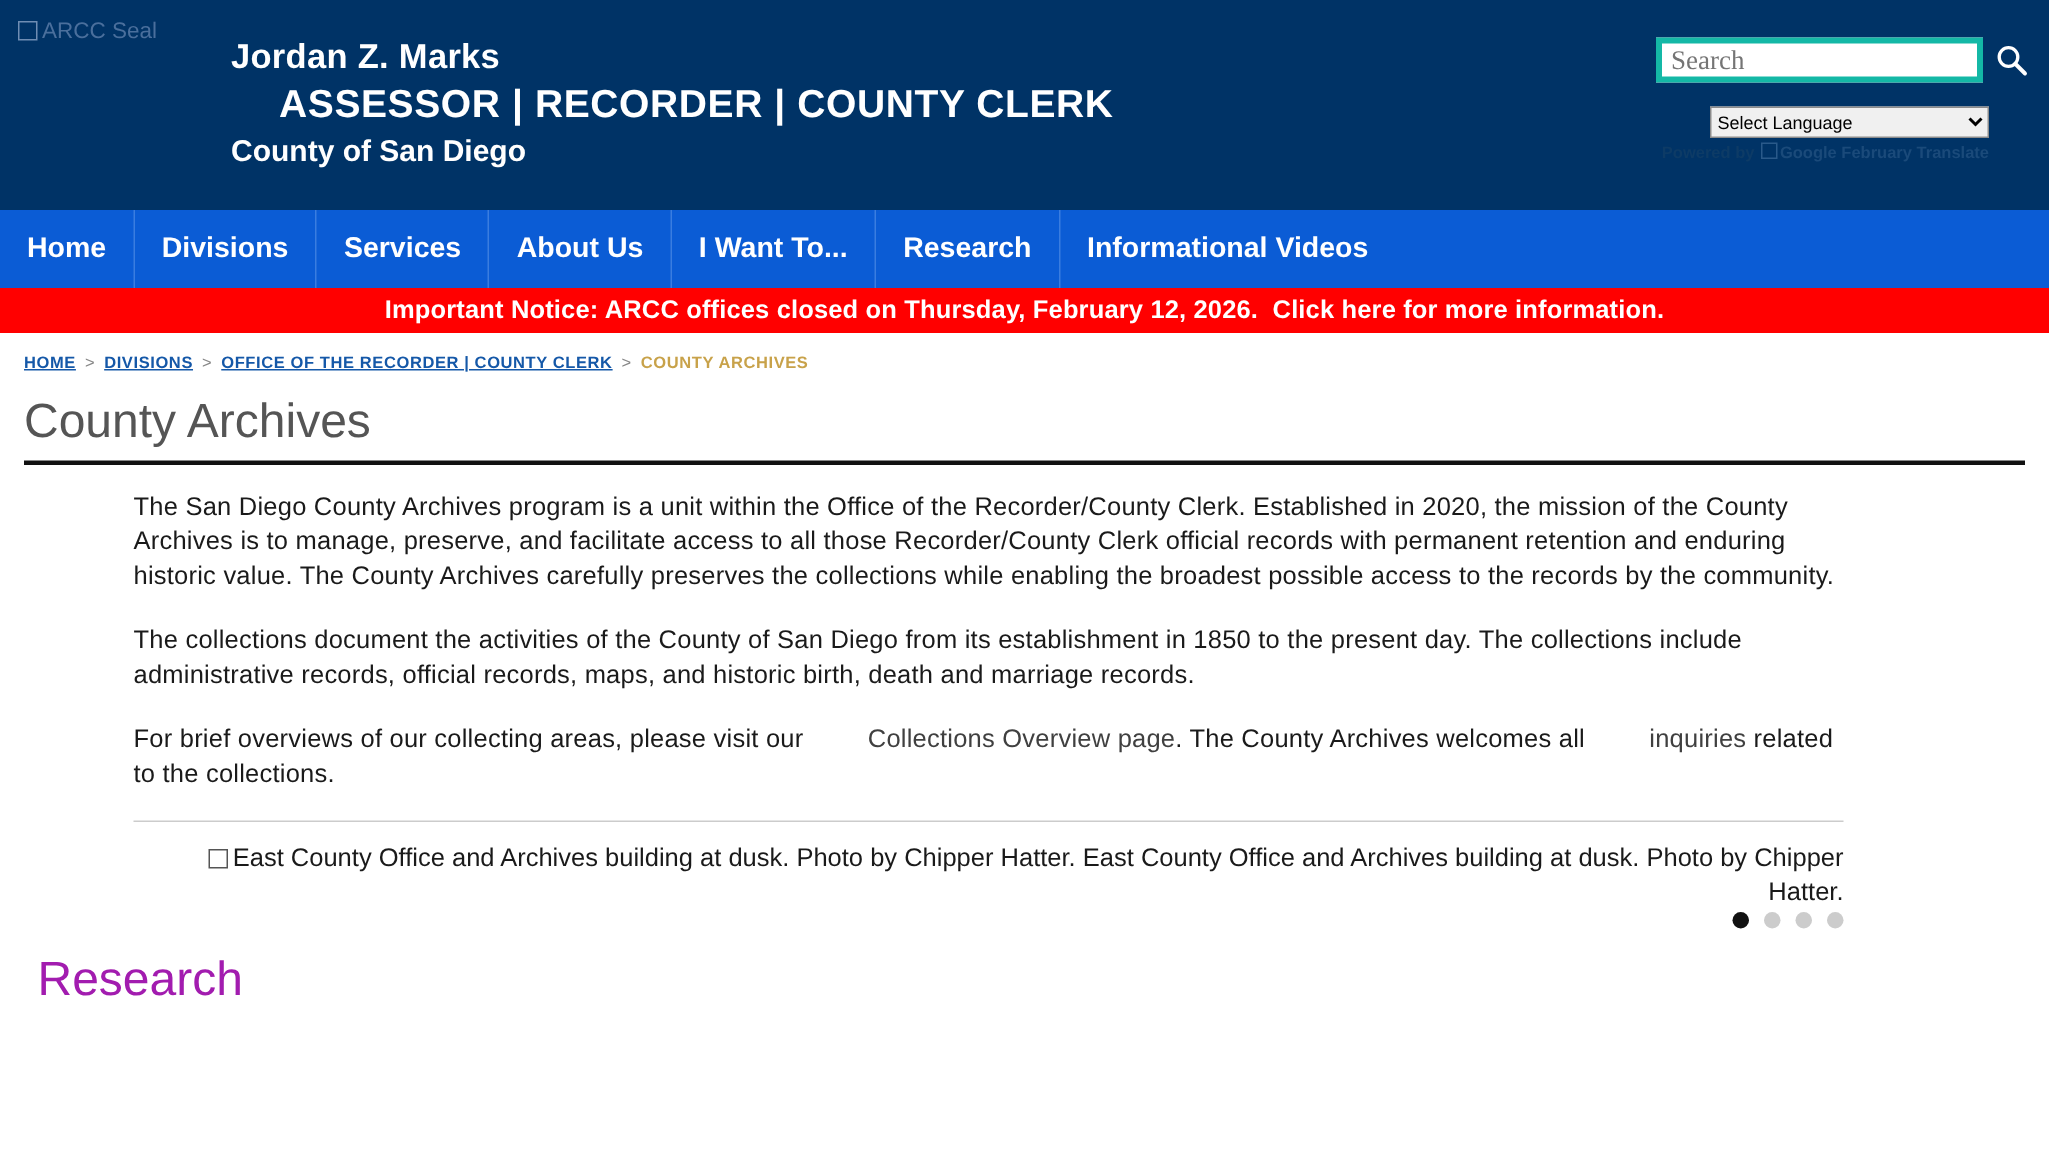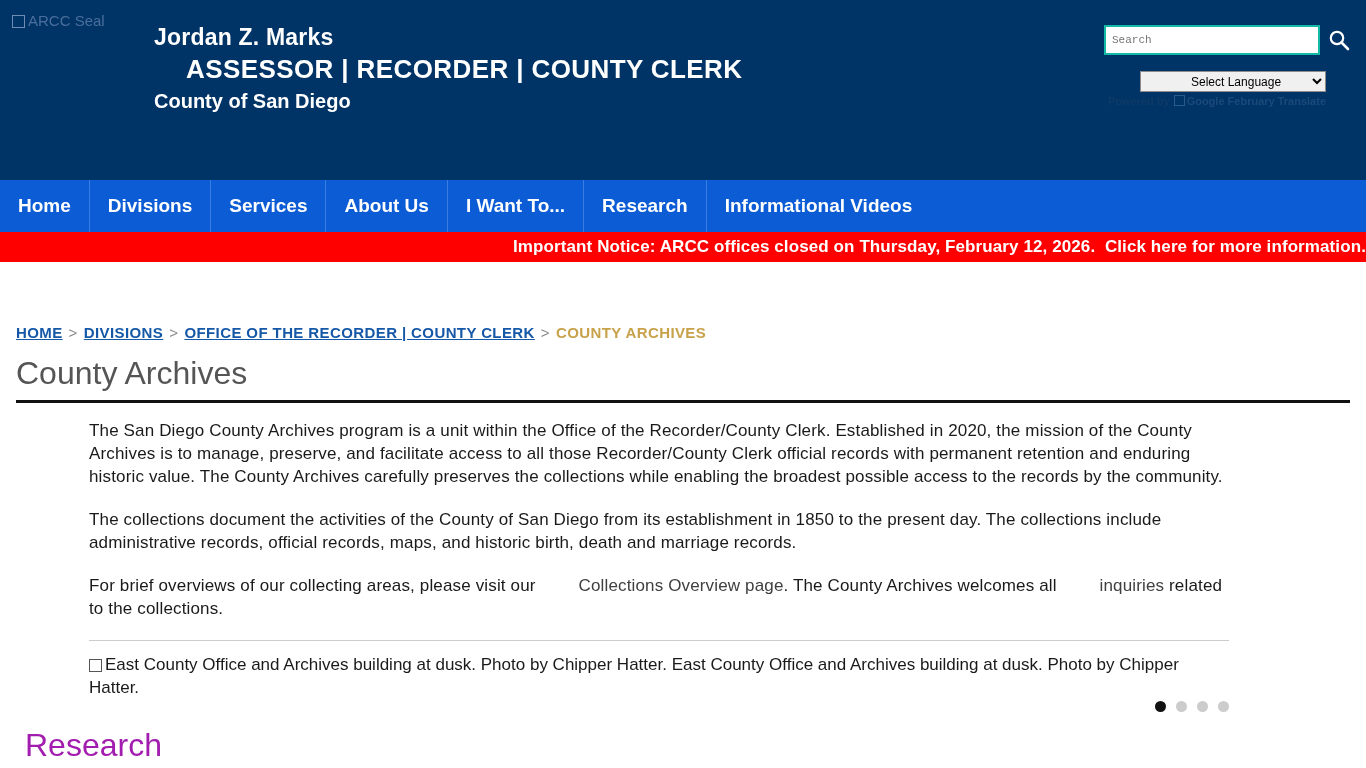--- a/index.html
+++ b/index.html
@@ -7,21 +7,21 @@
     margin: 0; padding: 0;
     width: 1366px; height: 768px;
     background: #ffffff;
     font-family: "Liberation Sans", sans-serif;
     overflow: hidden;
   }
 
   
   .header {
     position: relative;
-    height: 180px;
+    height: 140px;
     background: #003366;
     color: #ffffff;
   }
   .seal-alt {
     position: absolute;
     left: 12px; top: 12px;
     color: #4a6f9c;
     font-size: 15px;
     font-family: "Liberation Sans", sans-serif;
   }
@@ -60,25 +60,25 @@
     position: absolute;
     right: 12px; top: 25px;
     width: 250px;
     display: flex;
     align-items: center;
   }
   .search-input {
     width: 218px;
     height: 30px;
     padding: 2px 6px;
-    font-size: 11px;
-    border: 2px solid #14b8a6;
+    font-size: 18px;
+    border: 4px solid #14b8a6;
     background: #ffffff;
     color: #555;
-    font-family: Liberation Mono, monospace;
+    font-family: Liberation Serif, serif;
   }
   .search-btn {
     width: 30px; height: 30px;
     margin-left: 4px;
     background: transparent;
     border: none;
     cursor: pointer;
     display: flex;
     align-items: center;
     justify-content: center;
@@ -92,21 +92,20 @@
     text-align: left;
   }
   .lang-select {
     width: 186px;
     height: 21px;
     font-size: 12px;
     font-family: "Liberation Sans", sans-serif;
     border: 1px solid #8c8c8c;
     background: #f0f0f0;
     color: #000;
-    padding-left: 46px;
   }
   .powered {
     position: absolute;
     right: 40px; top: 95px;
     font-size: 11px;
     color: #0d3b66;
     white-space: nowrap;
     font-weight: bold;
   }
   .powered .gt-alt {
@@ -142,35 +141,34 @@
   .nav-item:first-child { border-left: none; }
   .nav-item:last-child { border-right: none; }
 
   
   .alert-bar {
     height: 30px;
     background: #ff0000;
     color: #ffffff;
     display: flex;
     align-items: center;
-    justify-content: flex-end;
+    justify-content: center;
     font-size: 17px;
     font-weight: bold;
     letter-spacing: 0.1px;
   }
   .alert-bar .alert-link { color: #ffffff; text-decoration: none; cursor: pointer; }
 
   
   .breadcrumb {
     padding: 14px 16px 8px 16px;
-    font-size: 15px;
+    font-size: 11px;
     font-weight: bold;
     color: #777;
     letter-spacing: 0.4px;
-    margin-top: 48px;
   }
   .breadcrumb a {
     color: #1558a8;
     text-decoration: underline;
     cursor: pointer;
   }
   .breadcrumb .sep {
     color: #888;
     font-weight: normal;
     padding: 0 6px;
@@ -217,20 +215,21 @@
   }
 
   .figure {
     position: relative;
     width: 1140px;
   }
   .figure-alt {
     font-size: 17px;
     color: #1a1a1a;
     line-height: 23px;
+    text-align: right;
   }
   .figure-alt .broken-img {
     display: inline-block;
     width: 13px; height: 13px;
     border: 1px solid #555;
     vertical-align: -2px;
     margin-right: 3px;
   }
   .dots {
     position: absolute;

